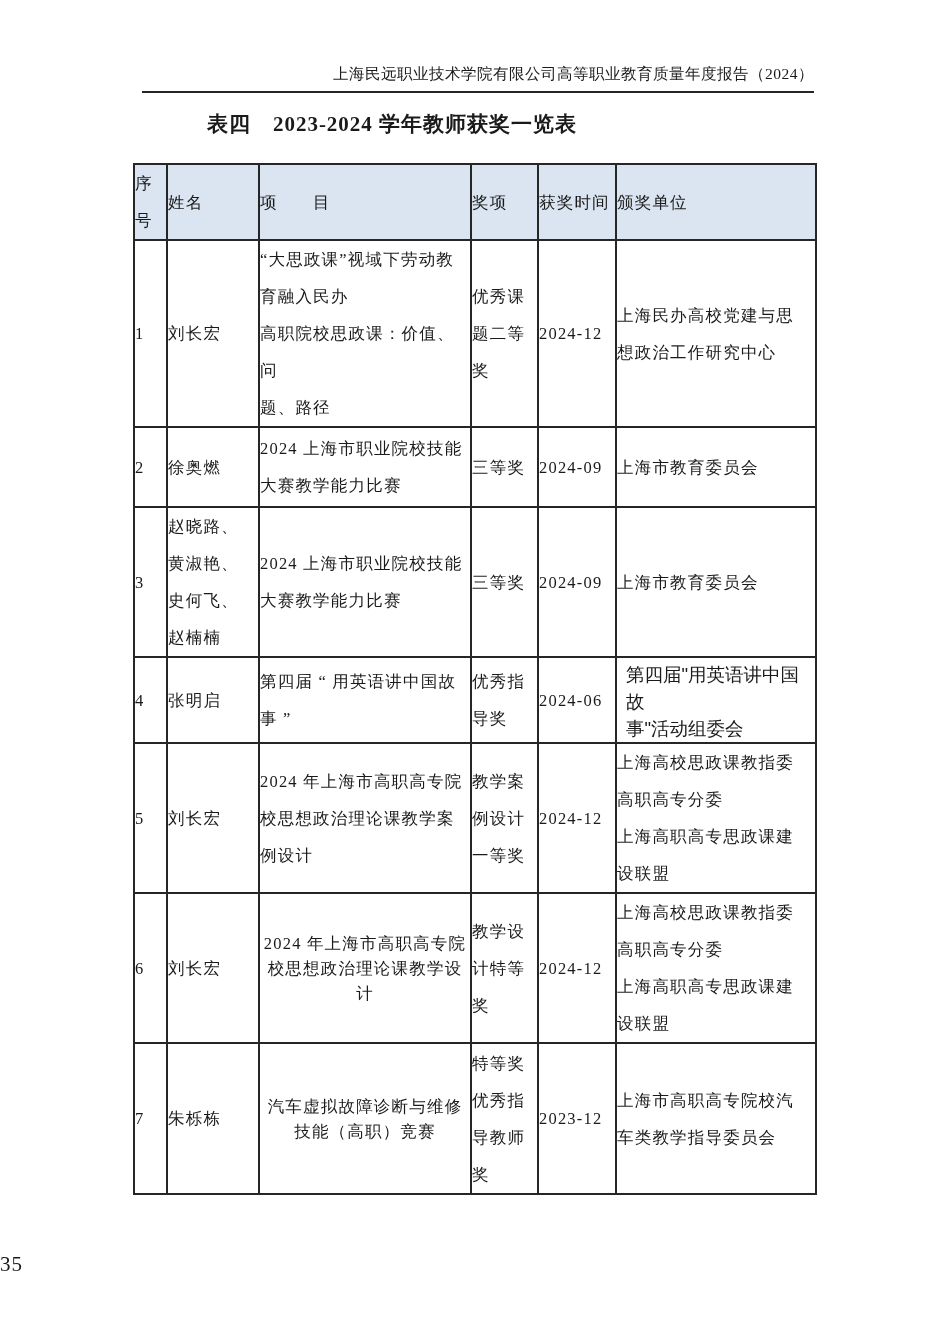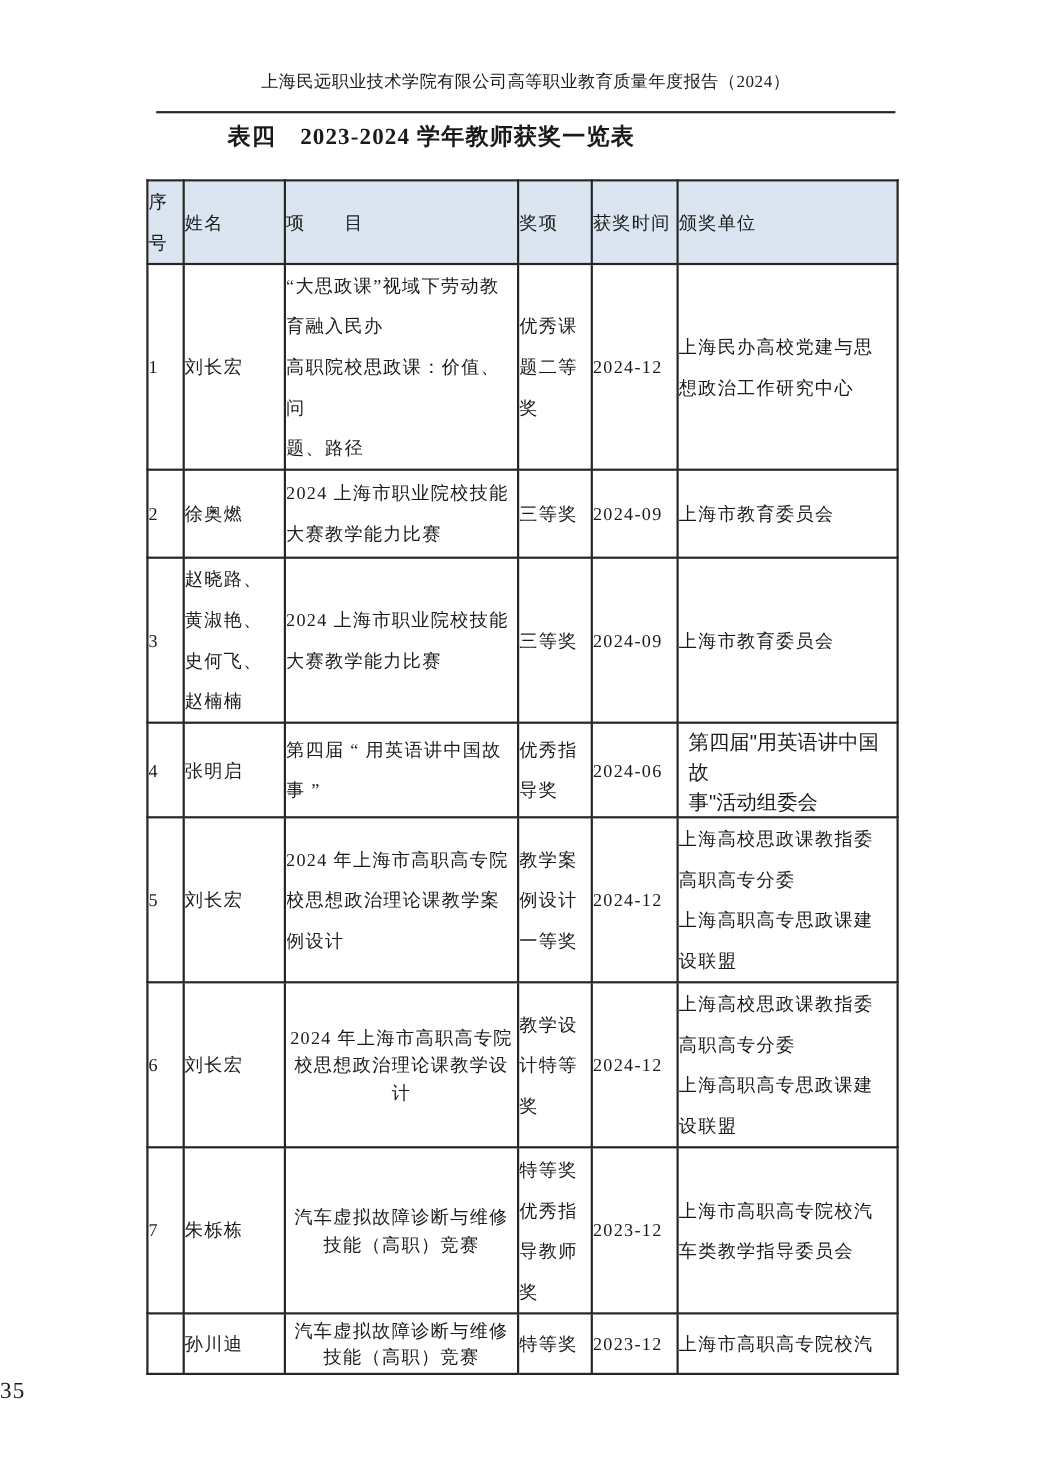--- a/index.html
+++ b/index.html
@@ -5,22 +5,22 @@
   * { margin:0; padding:0; box-sizing:border-box; }
   html,body { width:945px; height:1336px; }
   body {
     background:#ffffff;
     position:relative;
     font-family:"Liberation Serif","DejaVu Serif",serif;
     color:#1a1a1a;
   }
   .running-head {
     position:absolute; top:64px; left:142px; width:672px;
-    text-align:center; font-size:15.5px; letter-spacing:0.5px;
-    padding-bottom:16px; border-bottom:2px solid #262626;
+    text-align:right; font-size:15.5px; letter-spacing:0.5px;
+    padding-bottom:6px; border-bottom:2px solid #262626;
   }
   .doc-title {
     position:absolute; top:110px; left:0; width:784px;
     text-align:center; font-size:21px; font-weight:bold; letter-spacing:1px;
   }
   table.awards {
     position:absolute; top:163px; left:133px;
     border-collapse:collapse; table-layout:fixed;
   }
   table.awards th, table.awards td {
@@ -38,21 +38,21 @@
   table.awards th { background:#dbe5f1; height:74px; }
   th.h-index { text-align:center; line-height:31px; }
   th.h-name  { padding-left:10px; }
   th.h-project { text-align:center;font-family:Liberation Serif, serif; }
   th.h-award { padding-left:9px; }
   th.h-time  { text-align:center; letter-spacing:1px; }
   th.h-unit  { text-align:center; }
 
   td.c-index { text-align:center; vertical-align:bottom; padding-bottom:16px; font-size:15.5px; letter-spacing:0; }
   td.c-name  { padding-left:10px; padding-right:2px; }
-  td.c-project { padding-left:9px; padding-right:2px;border-radius:16px; }
+  td.c-project { padding-left:9px; padding-right:2px; }
   td.c-project.centered { text-align:center; line-height:25px; padding-left:3px; padding-right:3px; }
   td.c-award { padding-left:9px;margin-left:48px; }
   td.c-time  { text-align:center; letter-spacing:0.5px; }
   td.c-unit  { padding-left:11px; padding-right:5px; line-height:36px; }
   td.c-unit.sans-top {
     font-family:"Liberation Sans","DejaVu Sans",sans-serif;
     vertical-align:top; line-height:27px; font-size:18.5px;
     letter-spacing:0; padding:3px 4px 0 9px;
   }
   tr.r1 > td { height:156px; }
@@ -181,25 +181,16 @@
       <td class="c-project centered">汽车虚拟故障诊断与维修
 技能（高职）竞赛</td>
       <td class="c-award">特等奖
 优秀指
 导教师
 奖</td>
       <td class="c-time">2023-12</td>
       <td class="c-unit">上海市高职高专院校汽
 车类教学指导委员会</td>
     </tr>
-    <tr class="r8">
-      <td class="c-index"></td>
-      <td class="c-name">孙川迪</td>
-      <td class="c-project centered">汽车虚拟故障诊断与维修
-技能（高职）竞赛</td>
-      <td class="c-award">特等奖</td>
-      <td class="c-time">2023-12</td>
-      <td class="c-unit">上海市高职高专院校汽</td>
-    </tr>
   </tbody>
 </table>
 
 <div class="page-number">35</div>
 
 </body></html>

